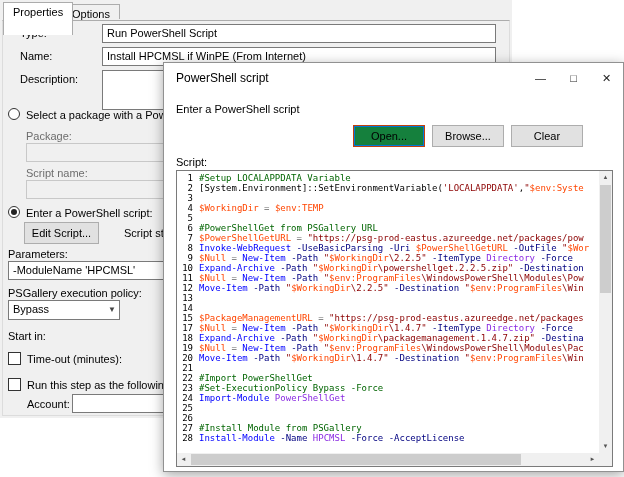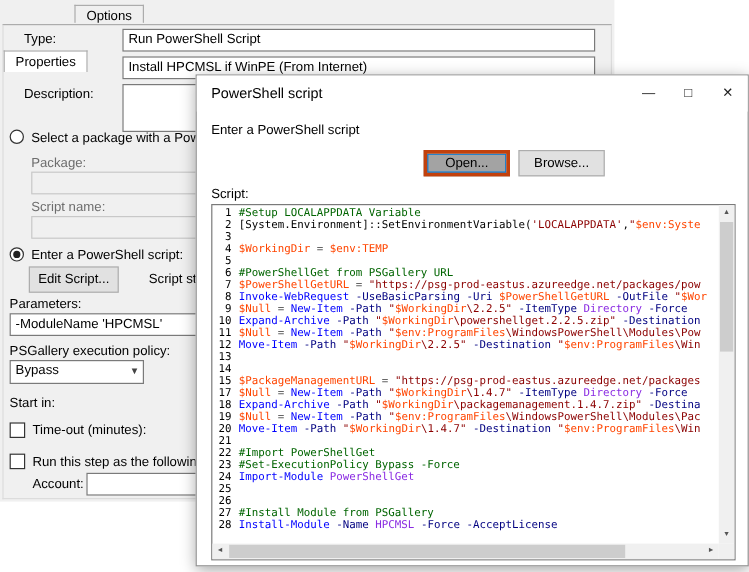--- a/index.html
+++ b/index.html
@@ -2,21 +2,21 @@
 <html><head>
 <meta charset="utf-8">
 <style>
   * { margin:0; padding:0; box-sizing:border-box; }
   html,body { width:624px; height:477px; }
   body { background:#FFFFFF; font-family:"Liberation Sans",sans-serif; position:relative; overflow:hidden; }
 
   
   .props-window { position:absolute; left:0; top:0; width:512px; height:418px; background:#F0F0F0; }
   .tab { position:absolute; font-size:11px; padding:3px 9px 0 9px; height:17px; border:1px solid #ACACAC; border-bottom:none; background:#F0F0F0; color:#000; }
-  .tab.selected { background:#FFFFFF; top:2px; height:18px; z-index:2;margin-top:40px; }
+  .tab.selected { background:#FFFFFF; top:2px; height:33px; z-index:2; }
   .tabpage { position:absolute; left:2px; top:20px; right:2px; bottom:2px; background:#F0F0F0; border:1px solid #DCDCDC; border-top:1px solid #ACACAC; }
 
   .lbl { position:absolute; font-size:11px; color:#000; white-space:nowrap; }
   .lbl.dis { color:#6D6D6D;text-align:center; }
   .field { position:absolute; background:#FFFFFF; border:1px solid #7A7A7A; font-size:11px; color:#000; padding:2px 4px; white-space:nowrap; overflow:hidden; }
   .field.dis { background:#F0F0F0; border-color:#C8C8C8; }
 
   .radio { position:absolute; width:12px; height:12px; border:1px solid #333; border-radius:50%; background:#fff; }
   .radio.checked::after { content:''; position:absolute; left:2px; top:2px; width:6px; height:6px; border-radius:50%; background:#222; }
   .chk { position:absolute; width:13px; height:13px; border:1px solid #333; background:#fff; }
@@ -27,21 +27,21 @@
   .combo .txt { position:absolute; left:4px; top:2px; }
   .combo .arrow { position:absolute; right:3px; top:4px; font-size:8px; color:#444; }
 
   
   .dialog { position:absolute; left:163px; top:62px; width:461px; height:410px; background:#FFFFFF; border:1px solid #919191; box-shadow:0 3px 12px rgba(0,0,0,0.35); z-index:10; }
   .titlebar { position:absolute; left:0; top:0; right:0; height:30px; background:#FFFFFF; }
   .titlebar .title { position:absolute; left:12px; top:0; line-height:30px; font-size:12px; color:#000; }
   .winctl { position:absolute; top:0; width:33px; height:30px; text-align:center; line-height:30px; font-size:11px; color:#222; }
   .subtitle { position:absolute; left:12px; top:40px; font-size:11px; color:#000; }
   .dlg-btn { position:absolute; top:62px; width:72px; height:22px; background:#E1E1E1; border:1px solid #ADADAD; font-size:11px; color:#000; font-family:"Liberation Sans",sans-serif; }
-  .dlg-btn.default { border:3px solid #c2410c; box-shadow:inset 0 0 0 1px #0078D7; background:#a3a3a3; }
+  .dlg-btn.default { border:1px solid #c2410c; box-shadow:inset 0 0 0 1px #0078D7; background:#15803d; }
   .script-lbl { position:absolute; left:12px; top:93px; font-size:11px; color:#000; }
 
   .script-box { position:absolute; left:12px; top:107px; width:437px; height:297px; background:#fff; border:1px solid #7A7A7A; }
   .code-lines { position:absolute; left:2px; top:2px; right:14px; bottom:14px; overflow:hidden; }
   .code-line { display:flex; height:10px; line-height:10px; font-family:"DejaVu Sans Mono","Liberation Mono",monospace; font-size:9px; }
   .code-line .ln { flex:none; width:20px; text-align:right; padding-right:6px; color:#000; }
   .code-line .code { flex:none; white-space:pre; }
 
   .vscroll { position:absolute; top:0; right:0; width:13px; bottom:13px; background:#F0F0F0; }
   .hscroll { position:absolute; left:0; bottom:0; right:13px; height:13px; background:#F0F0F0; }
@@ -108,20 +108,21 @@
     <span class="title">PowerShell script</span>
     <div class="winctl" style="right:66px;"><span>—</span></div>
     <div class="winctl" style="right:33px;"><span>□</span></div>
     <div class="winctl" style="right:0;"><span>✕</span></div>
   </div>
 
   <div class="subtitle">Enter a PowerShell script</div>
 
   <button class="dlg-btn default" style="left:189px;">Open...</button>
   <button class="dlg-btn" style="left:268px;">Browse...</button>
+  <button class="dlg-btn" style="left:347px;">Clear</button>
 
   <div class="script-lbl">Script:</div>
 
   <div class="script-box">
     <div class="code-lines">
         <div class="code-line">
           <span class="ln">1</span>
           <span class="code"><span style="color: rgb(0, 100, 0);">#Setup LOCALAPPDATA Variable</span></span>
         </div>
         <div class="code-line">

